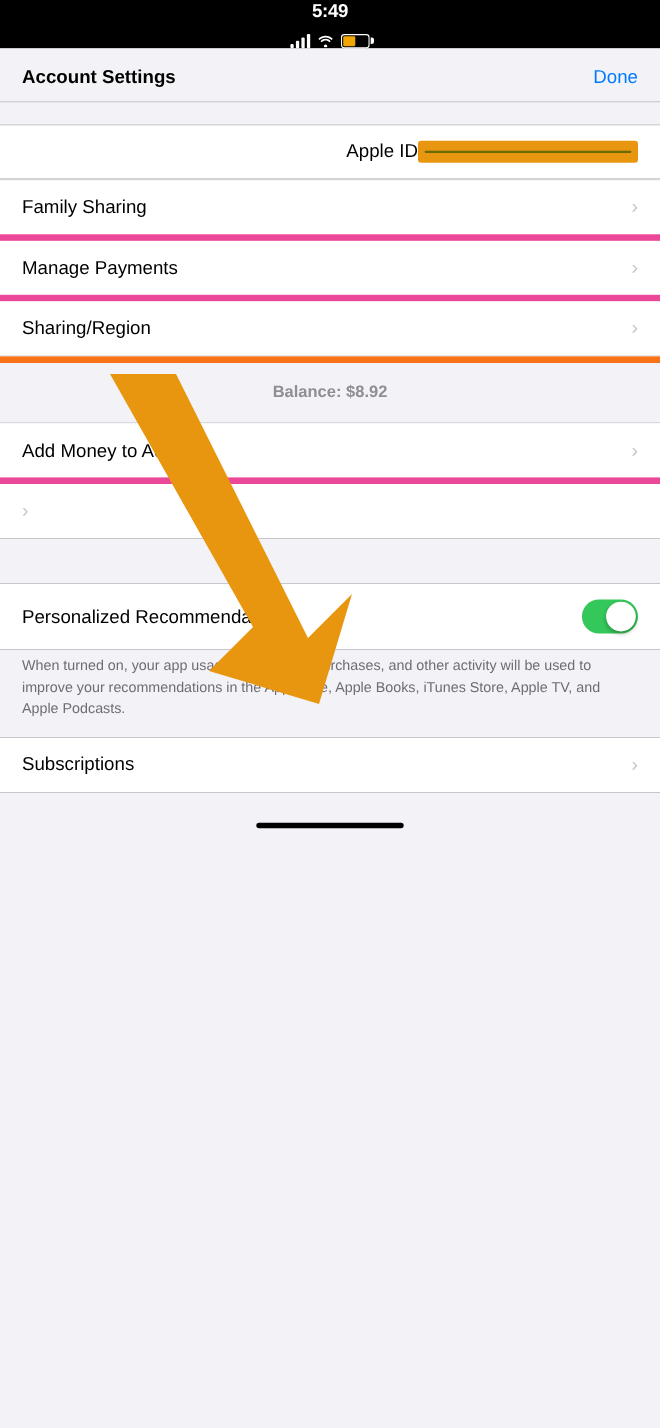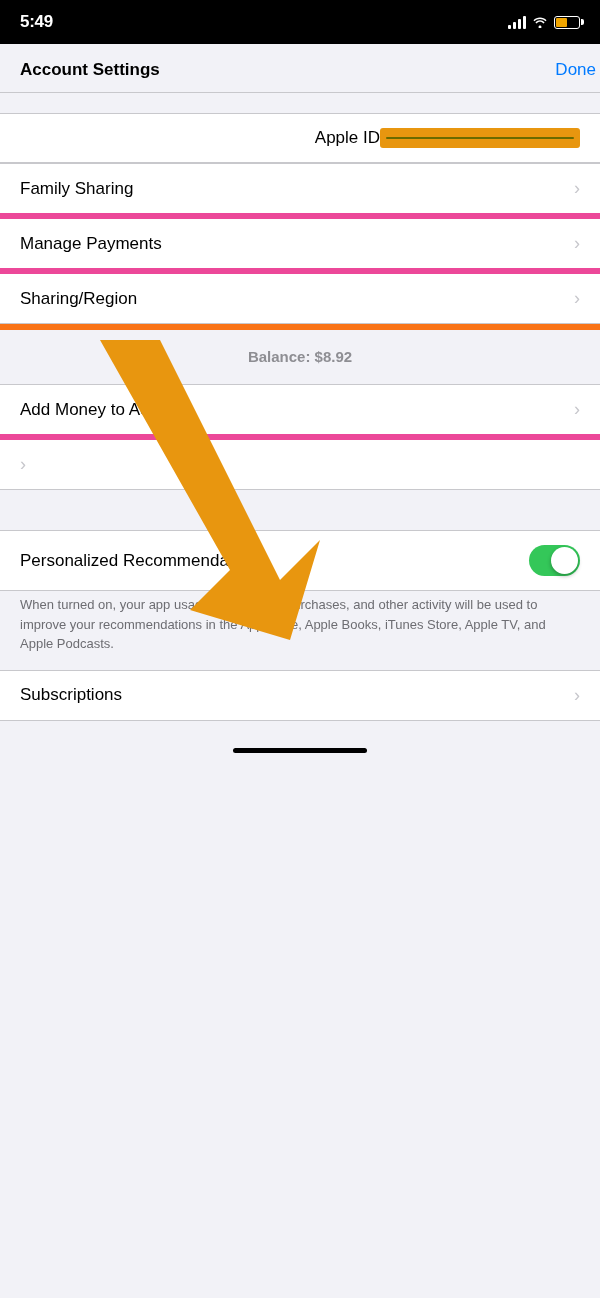--- a/index.html
+++ b/index.html
@@ -14,20 +14,21 @@
 
     
     .status-bar {
       background: #000;
       color: #fff;
       height: 44px;
       display: flex;
       align-items: center;
       justify-content: space-between;
       padding: 0 20px;
+      flex-direction: column;
     }
     .status-time {
       font-size: 17px;
       font-weight: 600;
       letter-spacing: -0.3px;
     }
     .status-icons {
       display: flex;
       align-items: center;
       gap: 6px;
@@ -85,21 +86,21 @@
       position: relative;
       border-bottom: 1px solid #c8c8cc;
     }
     .nav-title {
       font-size: 17px;
       font-weight: 600;
       color: #000;
     }
     .nav-done {
       position: absolute;
-      right: 4px;
+      right: 20px;
       font-size: 17px;
       color: #007aff;
       font-weight: 400;
       background: none;
       border: none;
       cursor: pointer;
     }
 
     
     .apple-id-section {

